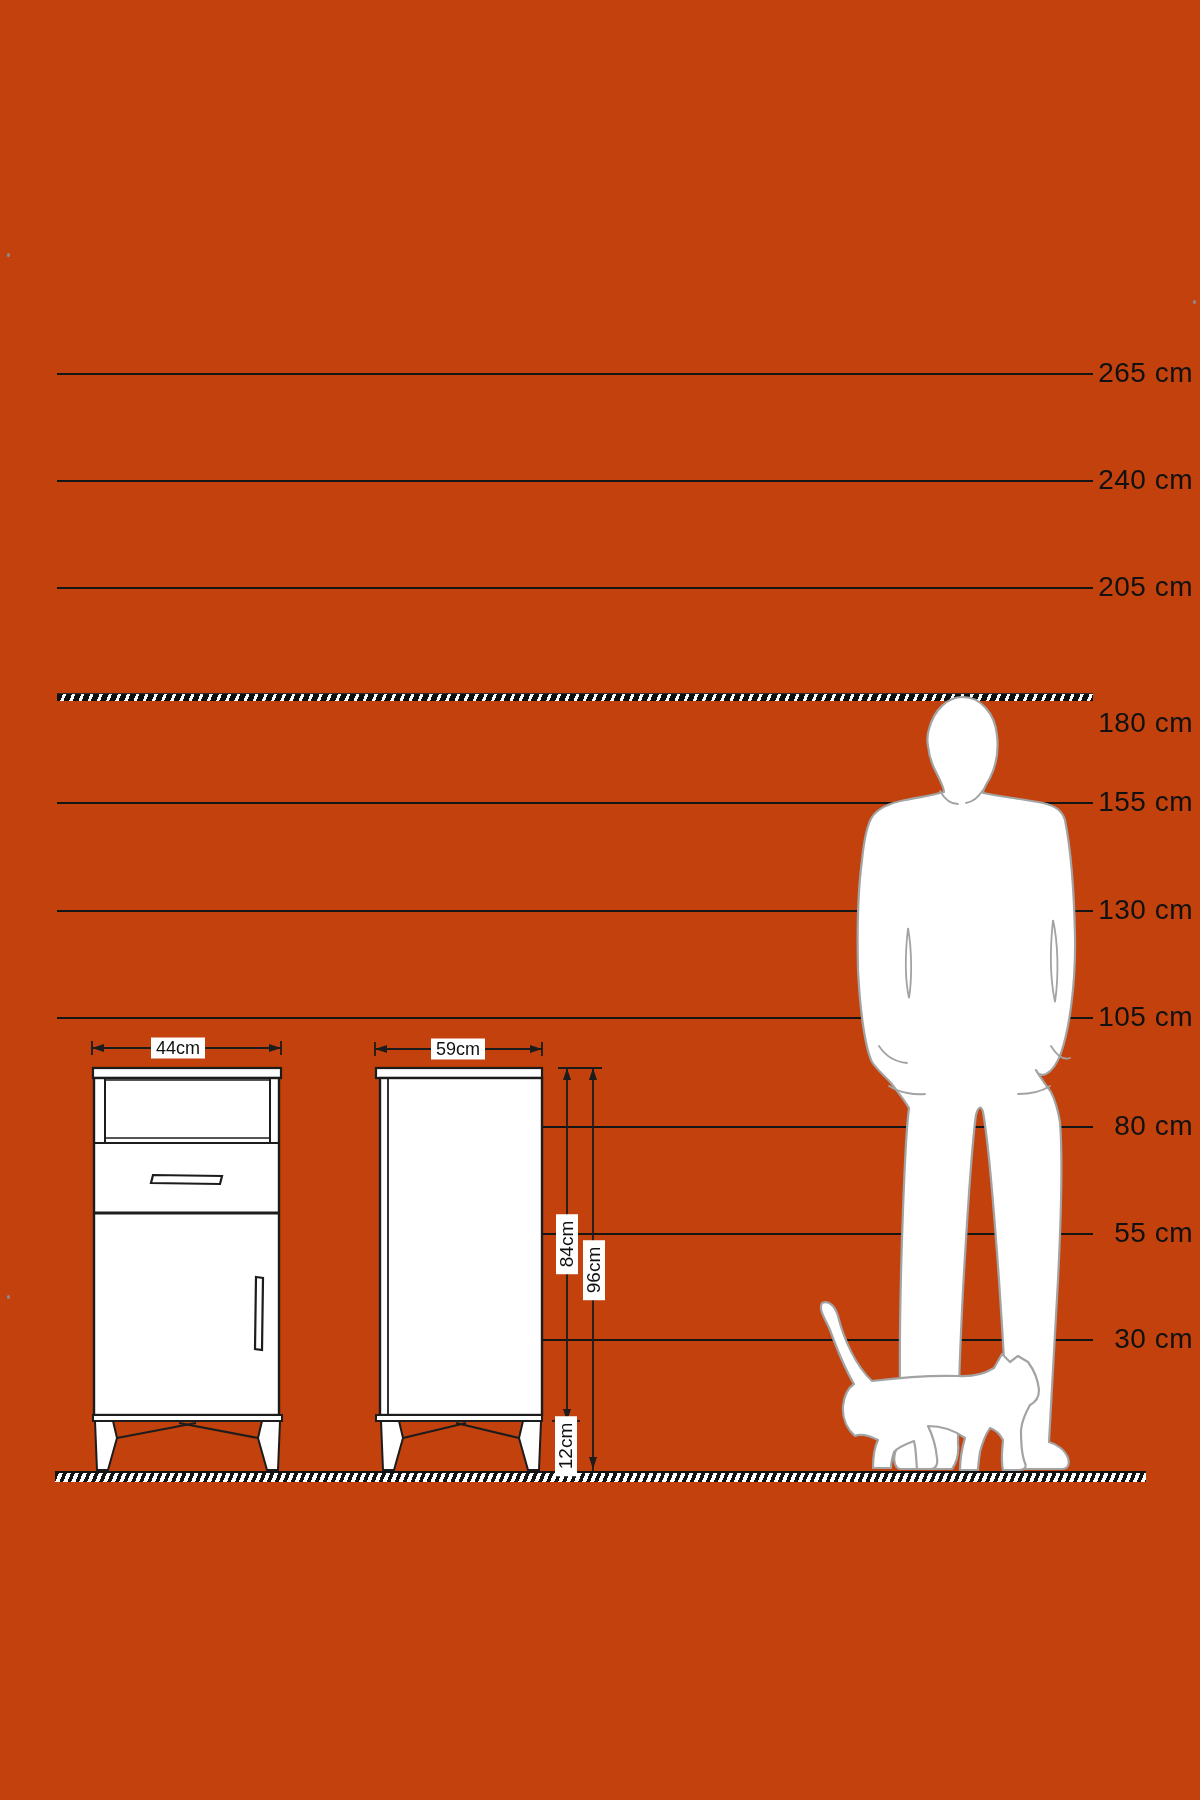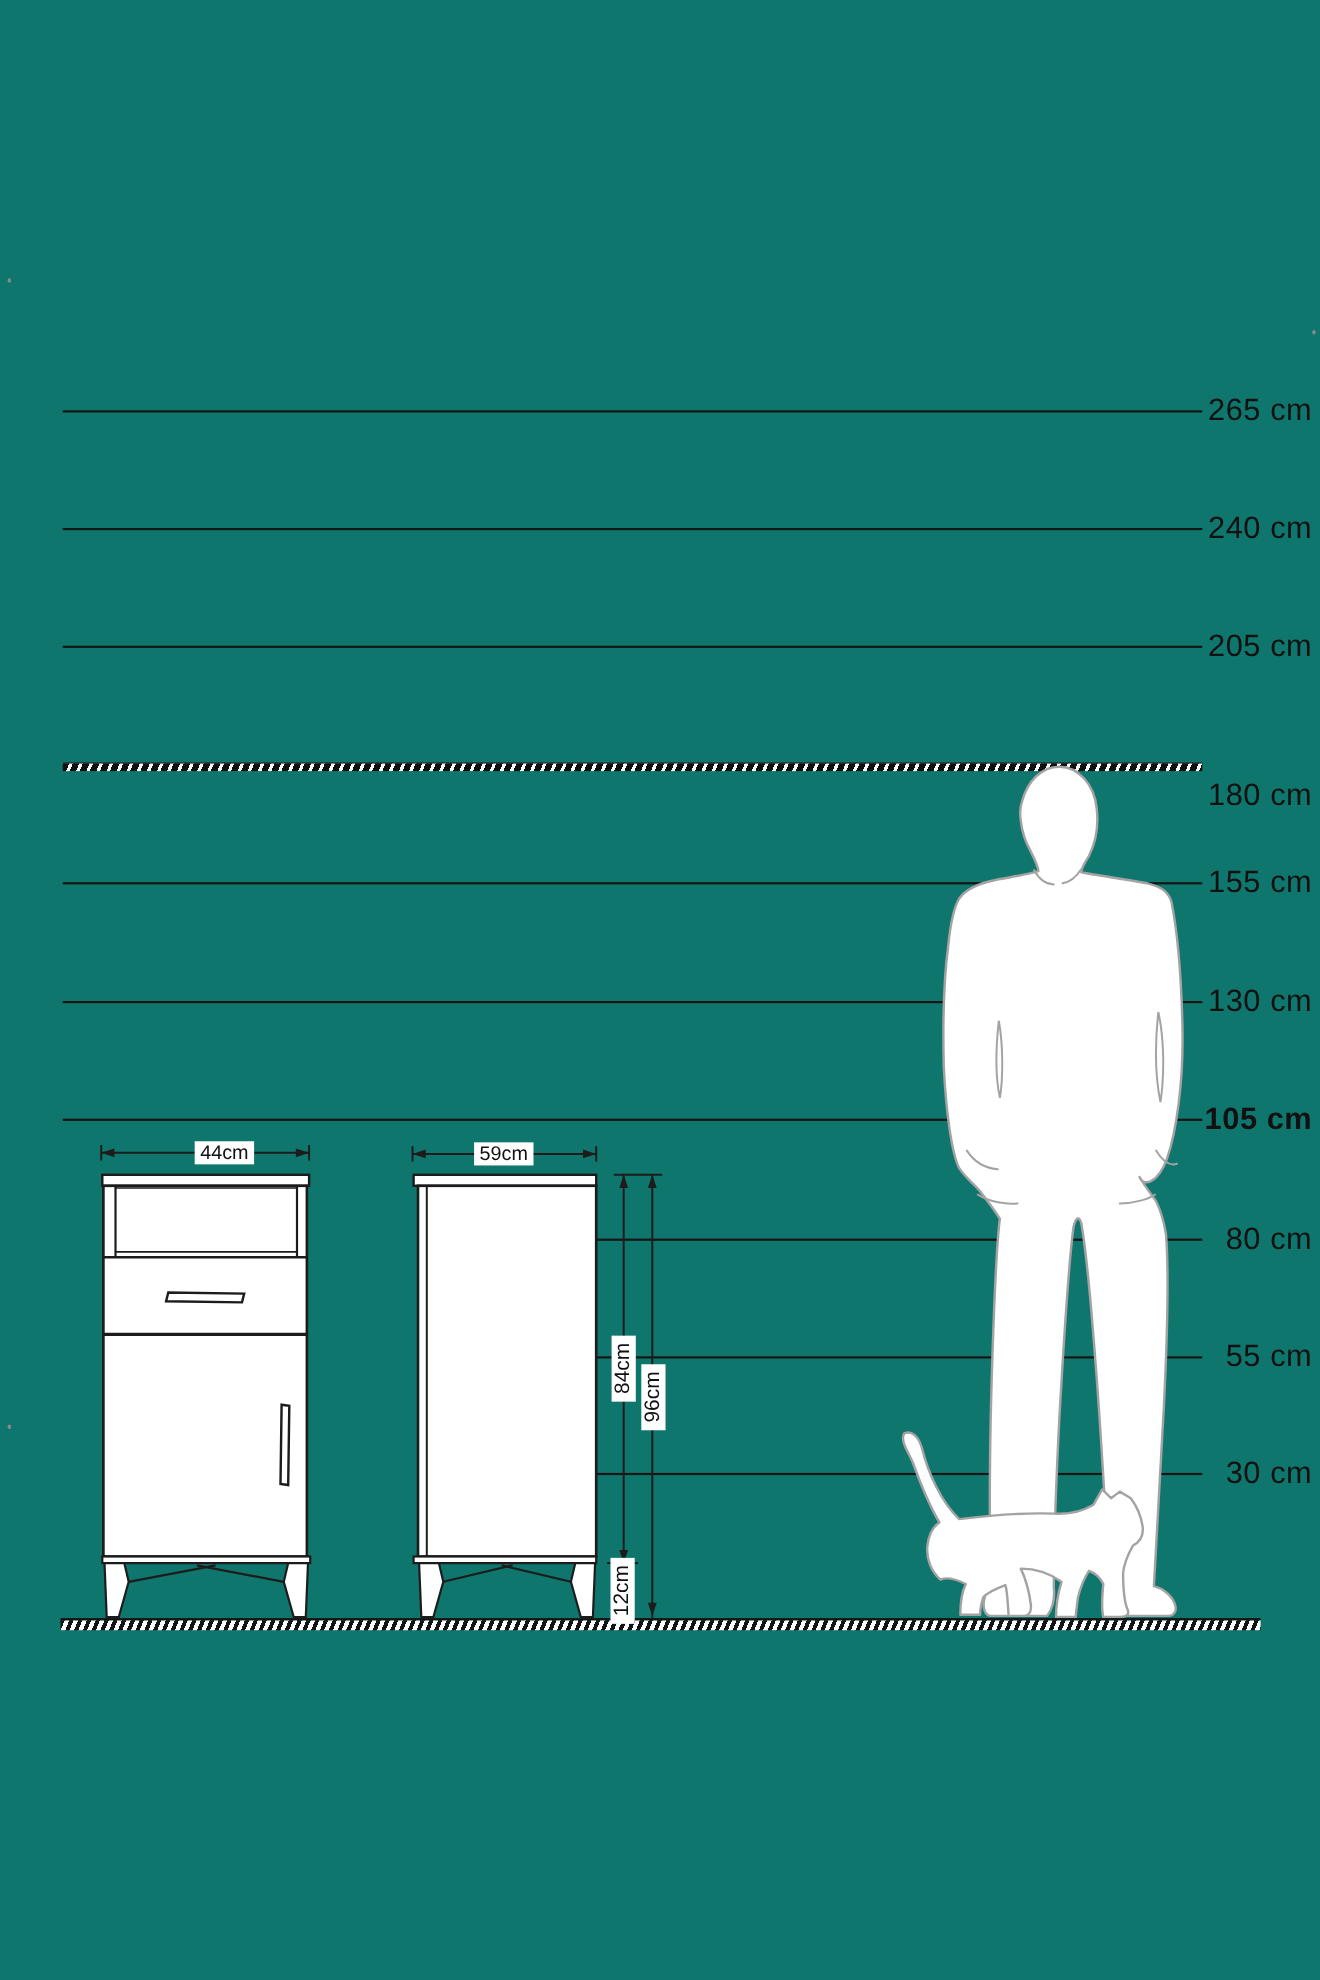--- a/index.html
+++ b/index.html
@@ -1,17 +1,17 @@
 <!DOCTYPE html>
 <html><head>
 <meta charset="utf-8">
 <style>
   html,body { margin:0; padding:0; background:#ffffff; }
   .canvas {
-    position:relative; width:1200px; height:1800px; background:#0f766e;
+    position:relative; width:1200px; height:1800px; background:#c2410c;
     font-family:"Liberation Sans", sans-serif; overflow:hidden;
   }
   
   .ruler-line { position:absolute; height:0; border-top:2.4px solid #151515; }
   .ruler-line.hatched {
     border-top:1px solid #2a2a2a; height:7px;
     background:repeating-linear-gradient(112deg,#101010 0px,#101010 5.5px,#fbfbfb 5.5px,#fbfbfb 8.5px);
   }
   .ruler-label {
     position:absolute; right:7px; transform:translateY(-53%);
@@ -50,21 +50,21 @@
       <span class="ruler-label" style="top: 481px;">240 cm</span>
       <div class="ruler-line" style="left: 57px; width: 1036px; top: 587px;"></div>
       <span class="ruler-label" style="top: 588px;">205 cm</span>
       <div class="ruler-line hatched" style="left: 57px; width: 1036px; top: 693px;"></div>
       <span class="ruler-label" style="top: 696px; margin-top: 28px;">180 cm</span>
       <div class="ruler-line" style="left: 57px; width: 1036px; top: 802px;"></div>
       <span class="ruler-label" style="top: 803px;">155 cm</span>
       <div class="ruler-line" style="left: 57px; width: 1036px; top: 910px;"></div>
       <span class="ruler-label" style="top: 911px;">130 cm</span>
       <div class="ruler-line" style="left: 57px; width: 1036px; top: 1017px;"></div>
-      <span class="ruler-label" style="top: 1018px; font-weight: bold;">105 cm</span>
+      <span class="ruler-label" style="top: 1018px;">105 cm</span>
       <div class="ruler-line" style="left: 542px; width: 551px; top: 1126px;"></div>
       <span class="ruler-label" style="top: 1127px;">80 cm</span>
       <div class="ruler-line" style="left: 542px; width: 551px; top: 1233px;"></div>
       <span class="ruler-label" style="top: 1234px; text-align: center;">55 cm</span>
       <div class="ruler-line" style="left: 542px; width: 551px; top: 1339px;"></div>
       <span class="ruler-label" style="top: 1340px;">30 cm</span>
     </div>
 
   <svg class="scene" width="1200" height="1800" viewBox="0 0 1200 1800">
 
@@ -229,21 +229,21 @@
         C870,1436 862,1433 855,1436
         C847,1429 842,1418 843,1406
         C844,1396 848,1388 854,1384
         C848,1374 838,1352 830,1330
         C826,1320 818,1310 822,1303 Z"></path>
     </g>
   </svg>
 
   <div class="ground" style="left:55px; top:1471px; width:1091px; height:9px;"></div>
 
-  <span class="dim-label" style="left:204px; top:1048px;">44cm</span>
+  <span class="dim-label" style="left:178px; top:1048px;">44cm</span>
   <span class="dim-label" style="left:458px; top:1049px;">59cm</span>
   <span class="dim-label rot" style="left:567px; top:1244px;">84cm</span>
   <span class="dim-label rot" style="left:594px; top:1270px;">96cm</span>
   <span class="dim-label rot" style="left:566px; top:1446px;">12cm</span>
 
   <div class="speck" style="left:7px; top:253px;"></div>
   <div class="speck" style="left:7px; top:1295px;"></div>
   <div class="speck" style="left:1193px; top:300px;"></div>
 </div>
 

